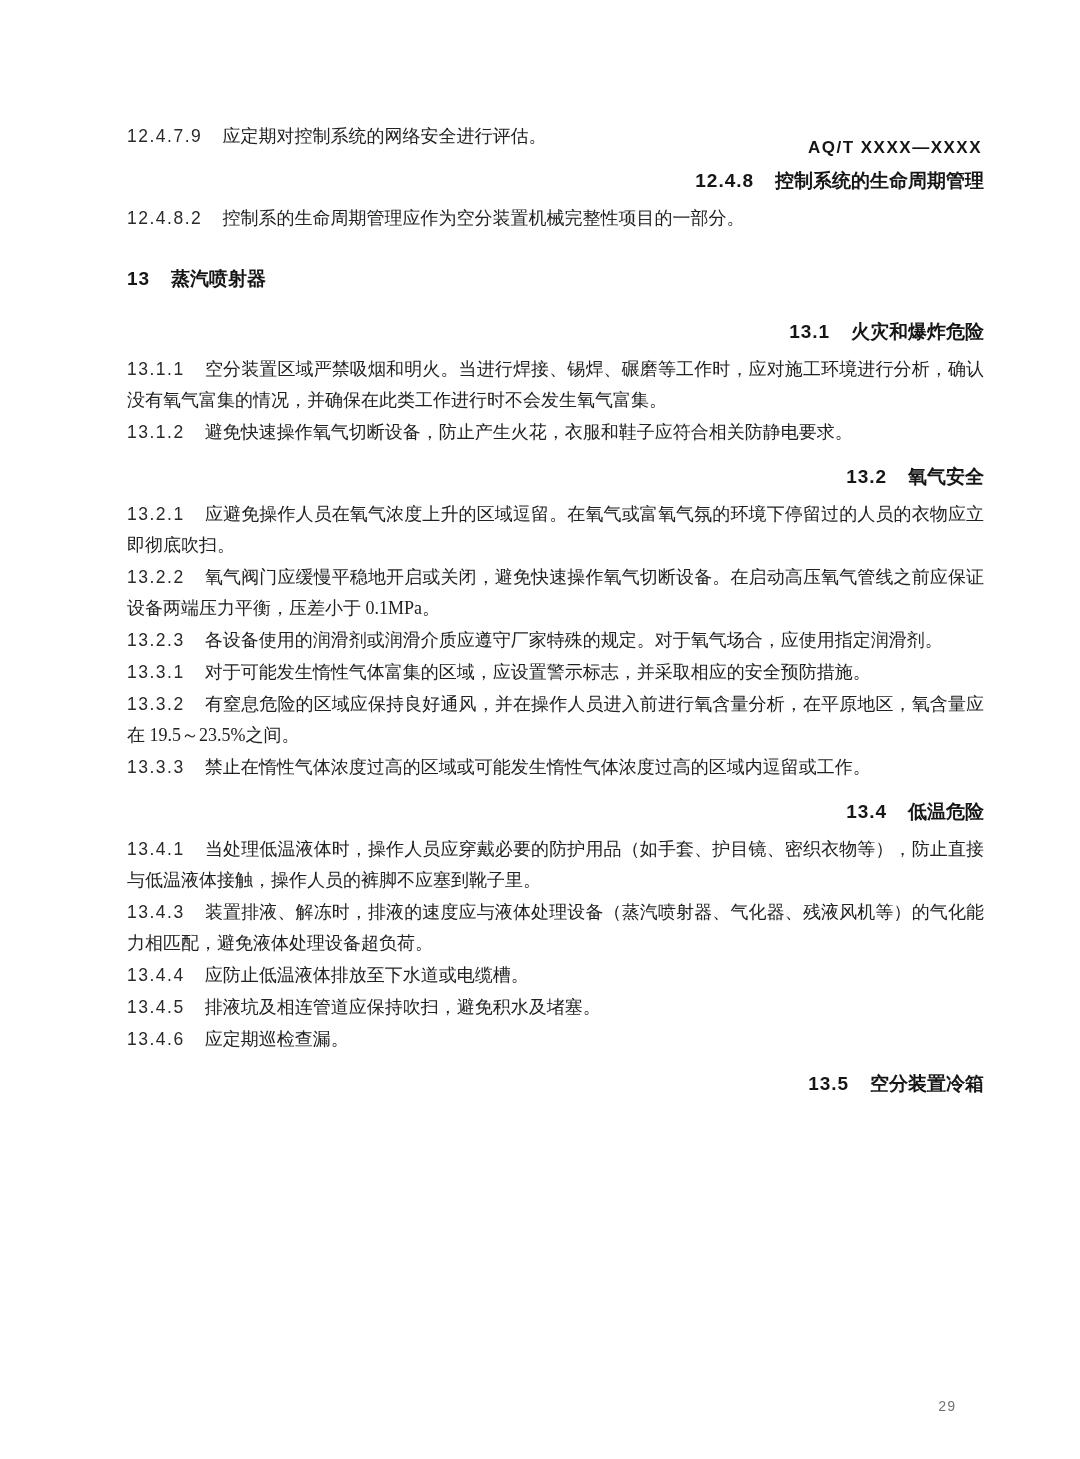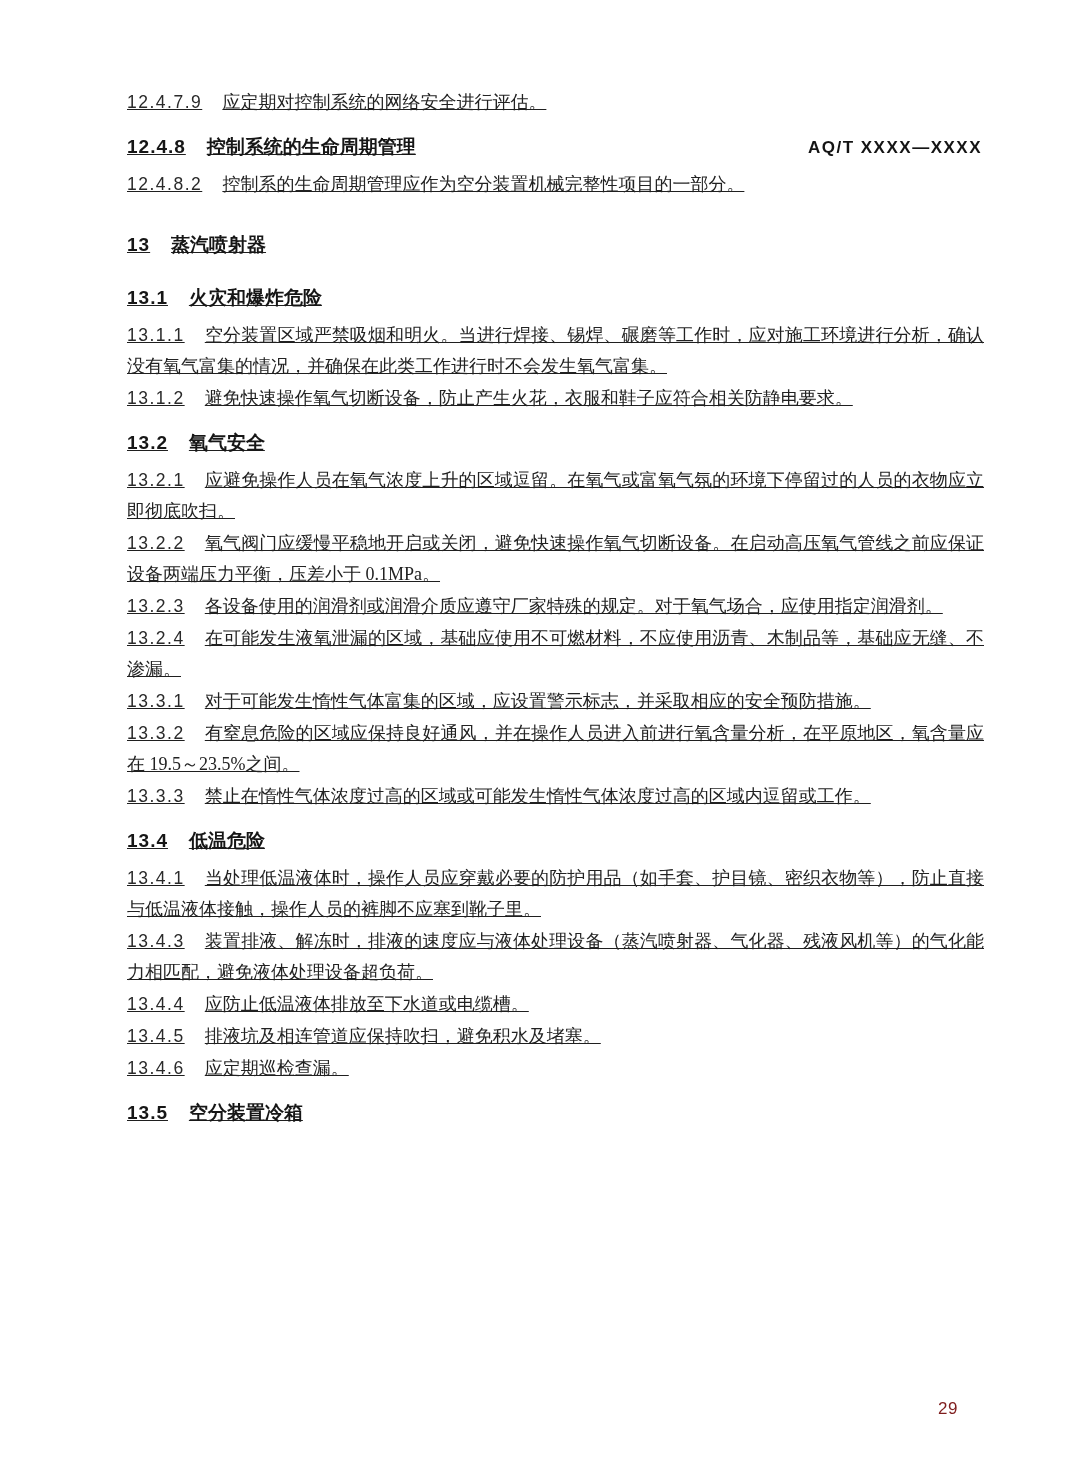--- a/index.html
+++ b/index.html
@@ -25,66 +25,65 @@
     font-size: 17px;
     letter-spacing: 1.5px;
     color: #141414;
     white-space: nowrap;
   }
   .doc-body {
     position: absolute;
     left: 127px;
     top: 0;
     width: 857px;
-    padding-top: 86px;
+    padding-top: 120px;
     box-sizing: content-box;
-    text-decoration: underline;
   }
   .doc-body p {
     margin: 0;
   }
   .b-clause {
     font-size: 18px;
     line-height: 31px;
     text-align: justify;
     margin-top: 1px !important;
     color: #222222;
   }
   .b-h1, .b-h2 {
     font-family: "Liberation Sans", "DejaVu Sans", sans-serif;
     font-weight: 700;
     font-size: 19px;
     line-height: 31px;
     color: #161616;
   }
   .b-h1 { margin-top: 29px !important; margin-bottom: 22px !important; }
-  .b-h2 { margin-top: 13px !important; margin-bottom: 7px !important; }
+  .b-h2 { margin-top: 13px !important; margin-bottom: 7px !important; text-align: right; }
   .num {
     font-family: "Liberation Sans", "DejaVu Sans", sans-serif;
     letter-spacing: 1.5px;
     margin-right: 1.15em;
     white-space: nowrap;
   }
   .b-clause .num {
     font-size: 17.5px;
     color: #2a2a2a;
   }
   .b-h1 .num, .b-h2 .num {
     font-weight: 700;
     letter-spacing: 1px;
     margin-right: 1.1em;
   }
   .doc-footer {
     position: absolute;
     top: 1399px;
     left: 938px;
-    font-size: 17px;
+    font-size: 14px;
     letter-spacing: 0.5px;
-    color: #7f1d1d;
-    font-family: Liberation Sans, sans-serif;
+    color: #737373;
+    font-family: Liberation Mono, monospace;
   }
 </style>
 </head>
 <body>
 
 <div class="page">
 
   <div class="doc-header">AQ/T XXXX—XXXX</div>
 
   <div class="doc-body">
@@ -92,21 +91,20 @@
       <p class="b-h2"><span class="num">12.4.8</span><span class="txt">控制系统的生命周期管理</span></p>
       <p class="b-clause"><span class="num">12.4.8.2</span><span class="txt">控制系的生命周期管理应作为空分装置机械完整性项目的一部分。</span></p>
       <p class="b-h1"><span class="num">13</span><span class="txt">蒸汽喷射器</span></p>
       <p class="b-h2"><span class="num">13.1</span><span class="txt">火灾和爆炸危险</span></p>
       <p class="b-clause"><span class="num">13.1.1</span><span class="txt">空分装置区域严禁吸烟和明火。当进行焊接、锡焊、碾磨等工作时，应对施工环境进行分析，确认没有氧气富集的情况，并确保在此类工作进行时不会发生氧气富集。</span></p>
       <p class="b-clause"><span class="num">13.1.2</span><span class="txt">避免快速操作氧气切断设备，防止产生火花，衣服和鞋子应符合相关防静电要求。</span></p>
       <p class="b-h2"><span class="num">13.2</span><span class="txt">氧气安全</span></p>
       <p class="b-clause"><span class="num">13.2.1</span><span class="txt">应避免操作人员在氧气浓度上升的区域逗留。在氧气或富氧气氛的环境下停留过的人员的衣物应立即彻底吹扫。</span></p>
       <p class="b-clause"><span class="num">13.2.2</span><span class="txt">氧气阀门应缓慢平稳地开启或关闭，避免快速操作氧气切断设备。在启动高压氧气管线之前应保证设备两端压力平衡，压差小于 0.1MPa。</span></p>
       <p class="b-clause"><span class="num">13.2.3</span><span class="txt">各设备使用的润滑剂或润滑介质应遵守厂家特殊的规定。对于氧气场合，应使用指定润滑剂。</span></p>
-      <p class="b-clause"><span class="num">13.2.4</span><span class="txt">在可能发生液氧泄漏的区域，基础应使用不可燃材料，不应使用沥青、木制品等，基础应无缝、不渗漏。</span></p>
       <p class="b-clause"><span class="num">13.3.1</span><span class="txt">对于可能发生惰性气体富集的区域，应设置警示标志，并采取相应的安全预防措施。</span></p>
       <p class="b-clause"><span class="num">13.3.2</span><span class="txt">有窒息危险的区域应保持良好通风，并在操作人员进入前进行氧含量分析，在平原地区，氧含量应在 19.5～23.5%之间。</span></p>
       <p class="b-clause"><span class="num">13.3.3</span><span class="txt">禁止在惰性气体浓度过高的区域或可能发生惰性气体浓度过高的区域内逗留或工作。</span></p>
       <p class="b-h2"><span class="num">13.4</span><span class="txt">低温危险</span></p>
       <p class="b-clause"><span class="num">13.4.1</span><span class="txt">当处理低温液体时，操作人员应穿戴必要的防护用品（如手套、护目镜、密织衣物等），防止直接与低温液体接触，操作人员的裤脚不应塞到靴子里。</span></p>
       <p class="b-clause"><span class="num">13.4.3</span><span class="txt">装置排液、解冻时，排液的速度应与液体处理设备（蒸汽喷射器、气化器、残液风机等）的气化能力相匹配，避免液体处理设备超负荷。</span></p>
       <p class="b-clause"><span class="num">13.4.4</span><span class="txt">应防止低温液体排放至下水道或电缆槽。</span></p>
       <p class="b-clause"><span class="num">13.4.5</span><span class="txt">排液坑及相连管道应保持吹扫，避免积水及堵塞。</span></p>
       <p class="b-clause"><span class="num">13.4.6</span><span class="txt">应定期巡检查漏。</span></p>
       <p class="b-h2"><span class="num">13.5</span><span class="txt">空分装置冷箱</span></p>

